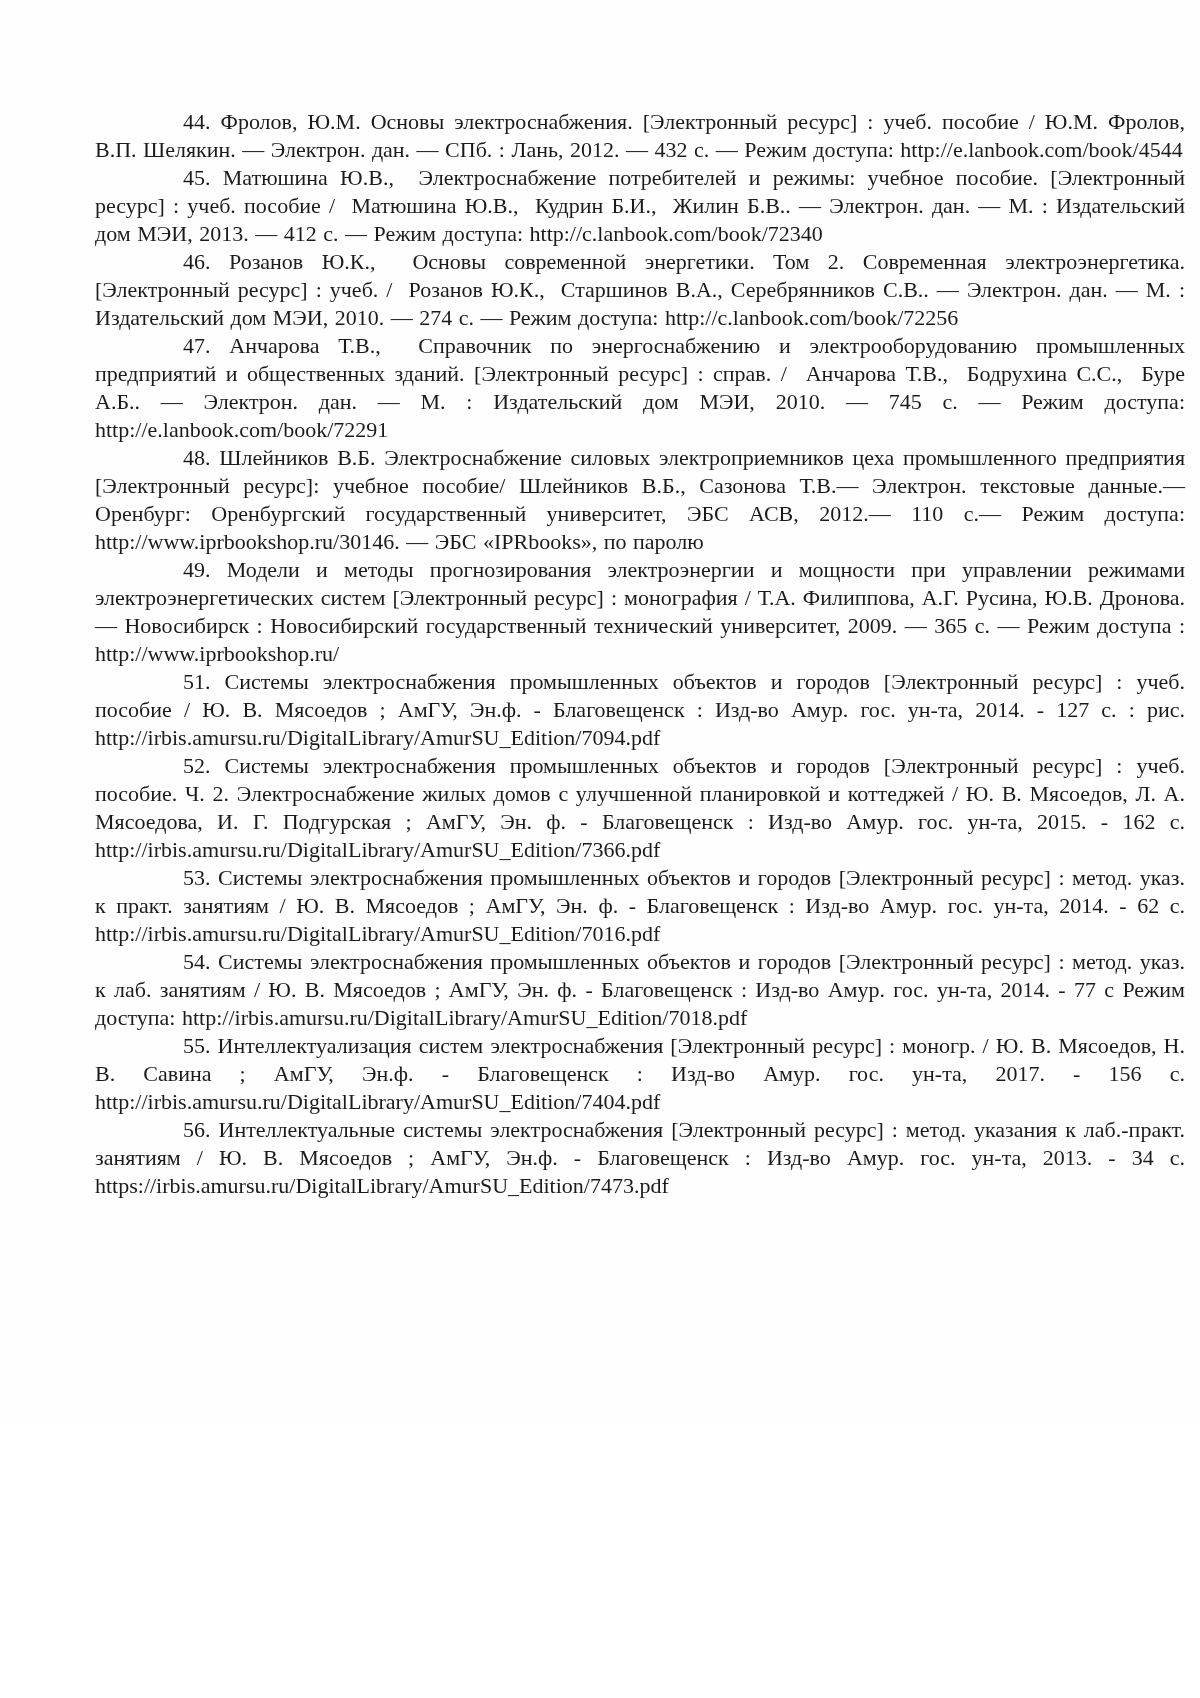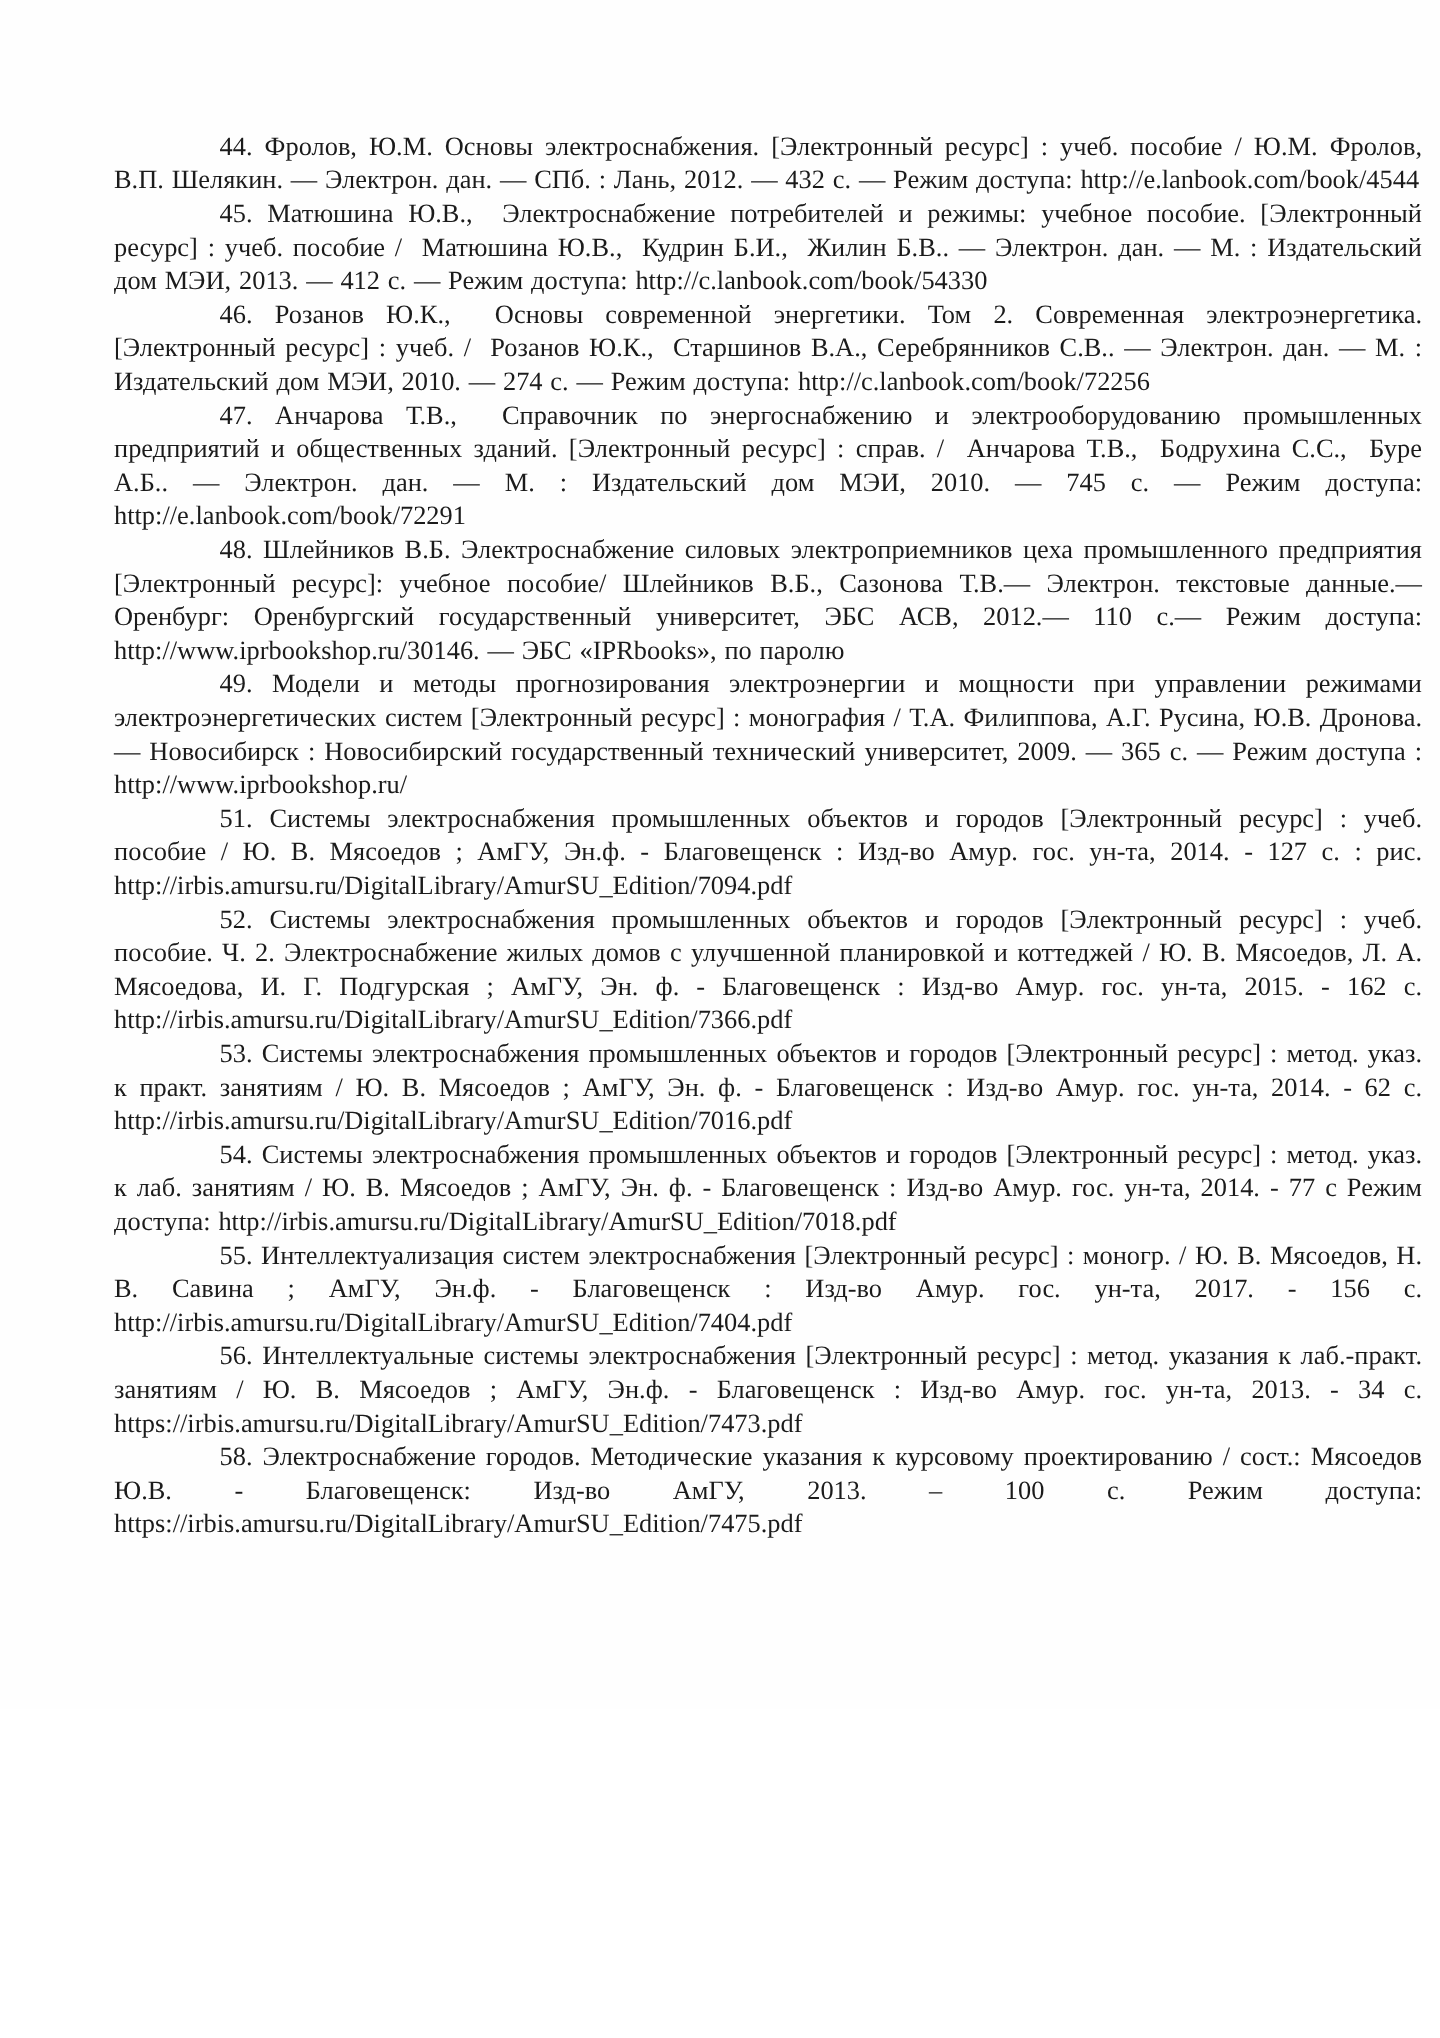--- a/index.html
+++ b/index.html
@@ -41,27 +41,26 @@
     font-size: 25px;
     line-height: 26px;
   }
 </style>
 </head>
 <body>
 
 <div class="page">
   <div class="content">
     <p class="ref">44. Фролов, Ю.М. Основы электроснабжения. [Электронный ресурс] : учеб. пособие / Ю.М. Фролов, В.П. Шелякин. — Электрон. дан. — СПб. : Лань, 2012. — 432 с. — Режим доступа: http://e.lanbook.com/book/4544</p>
-    <p class="ref">45. Матюшина Ю.В.,  Электроснабжение потребителей и режимы: учебное пособие. [Электронный ресурс] : учеб. пособие /  Матюшина Ю.В.,  Кудрин Б.И.,  Жилин Б.В.. — Электрон. дан. — М. : Издательский дом МЭИ, 2013. — 412 с. — Режим доступа: http://c.lanbook.com/book/54330</p>
+    <p class="ref">45. Матюшина Ю.В.,  Электроснабжение потребителей и режимы: учебное пособие. [Электронный ресурс] : учеб. пособие /  Матюшина Ю.В.,  Кудрин Б.И.,  Жилин Б.В.. — Электрон. дан. — М. : Издательский дом МЭИ, 2013. — 412 с. — Режим доступа: http://c.lanbook.com/book/72340</p>
     <p class="ref">46. Розанов Ю.К.,  Основы современной энергетики. Том 2. Современная электроэнергетика. [Электронный ресурс] : учеб. /  Розанов Ю.К.,  Старшинов В.А., Серебрянников С.В.. — Электрон. дан. — М. : Издательский дом МЭИ, 2010. — 274 с. — Режим доступа: http://c.lanbook.com/book/72256</p>
     <p class="ref">47. Анчарова Т.В.,  Справочник по энергоснабжению и электрооборудованию промышленных предприятий и общественных зданий. [Электронный ресурс] : справ. /  Анчарова Т.В.,  Бодрухина С.С.,  Буре А.Б.. — Электрон. дан. — М. : Издательский дом МЭИ, 2010. — 745 с. — Режим доступа: http://e.lanbook.com/book/72291</p>
     <p class="ref">48. Шлейников В.Б. Электроснабжение силовых электроприемников цеха промышленного предприятия [Электронный ресурс]: учебное пособие/ Шлейников В.Б., Сазонова Т.В.— Электрон. текстовые данные.— Оренбург: Оренбургский государственный университет, ЭБС АСВ, 2012.— 110 с.— Режим доступа: http://www.iprbookshop.ru/30146. — ЭБС «IPRbooks», по паролю</p>
     <p class="ref">49. Модели и методы прогнозирования электроэнергии и мощности при управлении режимами электроэнергетических систем [Электронный ресурс] : монография / Т.А. Филиппова, А.Г. Русина, Ю.В. Дронова. — Новосибирск : Новосибирский государственный технический университет, 2009. — 365 с. — Режим доступа : http://www.iprbookshop.ru/</p>
     <p class="ref">51. Системы электроснабжения промышленных объектов и городов [Электронный ресурс] : учеб. пособие / Ю. В. Мясоедов ; АмГУ, Эн.ф. - Благовещенск : Изд-во Амур. гос. ун-та, 2014. - 127 с. : рис.  http://irbis.amursu.ru/DigitalLibrary/AmurSU_Edition/7094.pdf</p>
     <p class="ref">52. Системы электроснабжения промышленных объектов и городов [Электронный ресурс] : учеб. пособие. Ч. 2. Электроснабжение жилых домов с улучшенной планировкой и коттеджей / Ю. В. Мясоедов, Л. А. Мясоедова, И. Г. Подгурская ; АмГУ, Эн. ф. - Благовещенск : Изд-во Амур. гос. ун-та, 2015. - 162 с. http://irbis.amursu.ru/DigitalLibrary/AmurSU_Edition/7366.pdf</p>
     <p class="ref">53. Системы электроснабжения промышленных объектов и городов [Электронный ресурс] : метод. указ. к практ. занятиям / Ю. В. Мясоедов ; АмГУ, Эн. ф. - Благовещенск : Изд-во Амур. гос. ун-та, 2014. - 62 с.  http://irbis.amursu.ru/DigitalLibrary/AmurSU_Edition/7016.pdf</p>
     <p class="ref">54. Системы электроснабжения промышленных объектов и городов [Электронный ресурс] : метод. указ. к лаб. занятиям / Ю. В. Мясоедов ; АмГУ, Эн. ф. - Благовещенск : Изд-во Амур. гос. ун-та, 2014. - 77 с Режим доступа: http://irbis.amursu.ru/DigitalLibrary/AmurSU_Edition/7018.pdf</p>
     <p class="ref">55. Интеллектуализация систем электроснабжения [Электронный ресурс] : моногр. / Ю. В. Мясоедов, Н. В. Савина ; АмГУ, Эн.ф. - Благовещенск : Изд-во Амур. гос. ун-та, 2017. - 156 с.  http://irbis.amursu.ru/DigitalLibrary/AmurSU_Edition/7404.pdf</p>
     <p class="ref">56. Интеллектуальные системы электроснабжения [Электронный ресурс] : метод. указания к лаб.-практ. занятиям / Ю. В. Мясоедов ; АмГУ, Эн.ф. - Благовещенск : Изд-во Амур. гос. ун-та, 2013. - 34 с. https://irbis.amursu.ru/DigitalLibrary/AmurSU_Edition/7473.pdf</p>
-    <p class="ref">58. Электроснабжение городов. Методические указания к курсовому проектированию / сост.: Мясоедов Ю.В. - Благовещенск: Изд-во АмГУ, 2013. – 100 с. Режим доступа: https://irbis.amursu.ru/DigitalLibrary/AmurSU_Edition/7475.pdf</p>
   </div>
   <div class="page-number">181</div>
 </div>
 
 </body></html>

